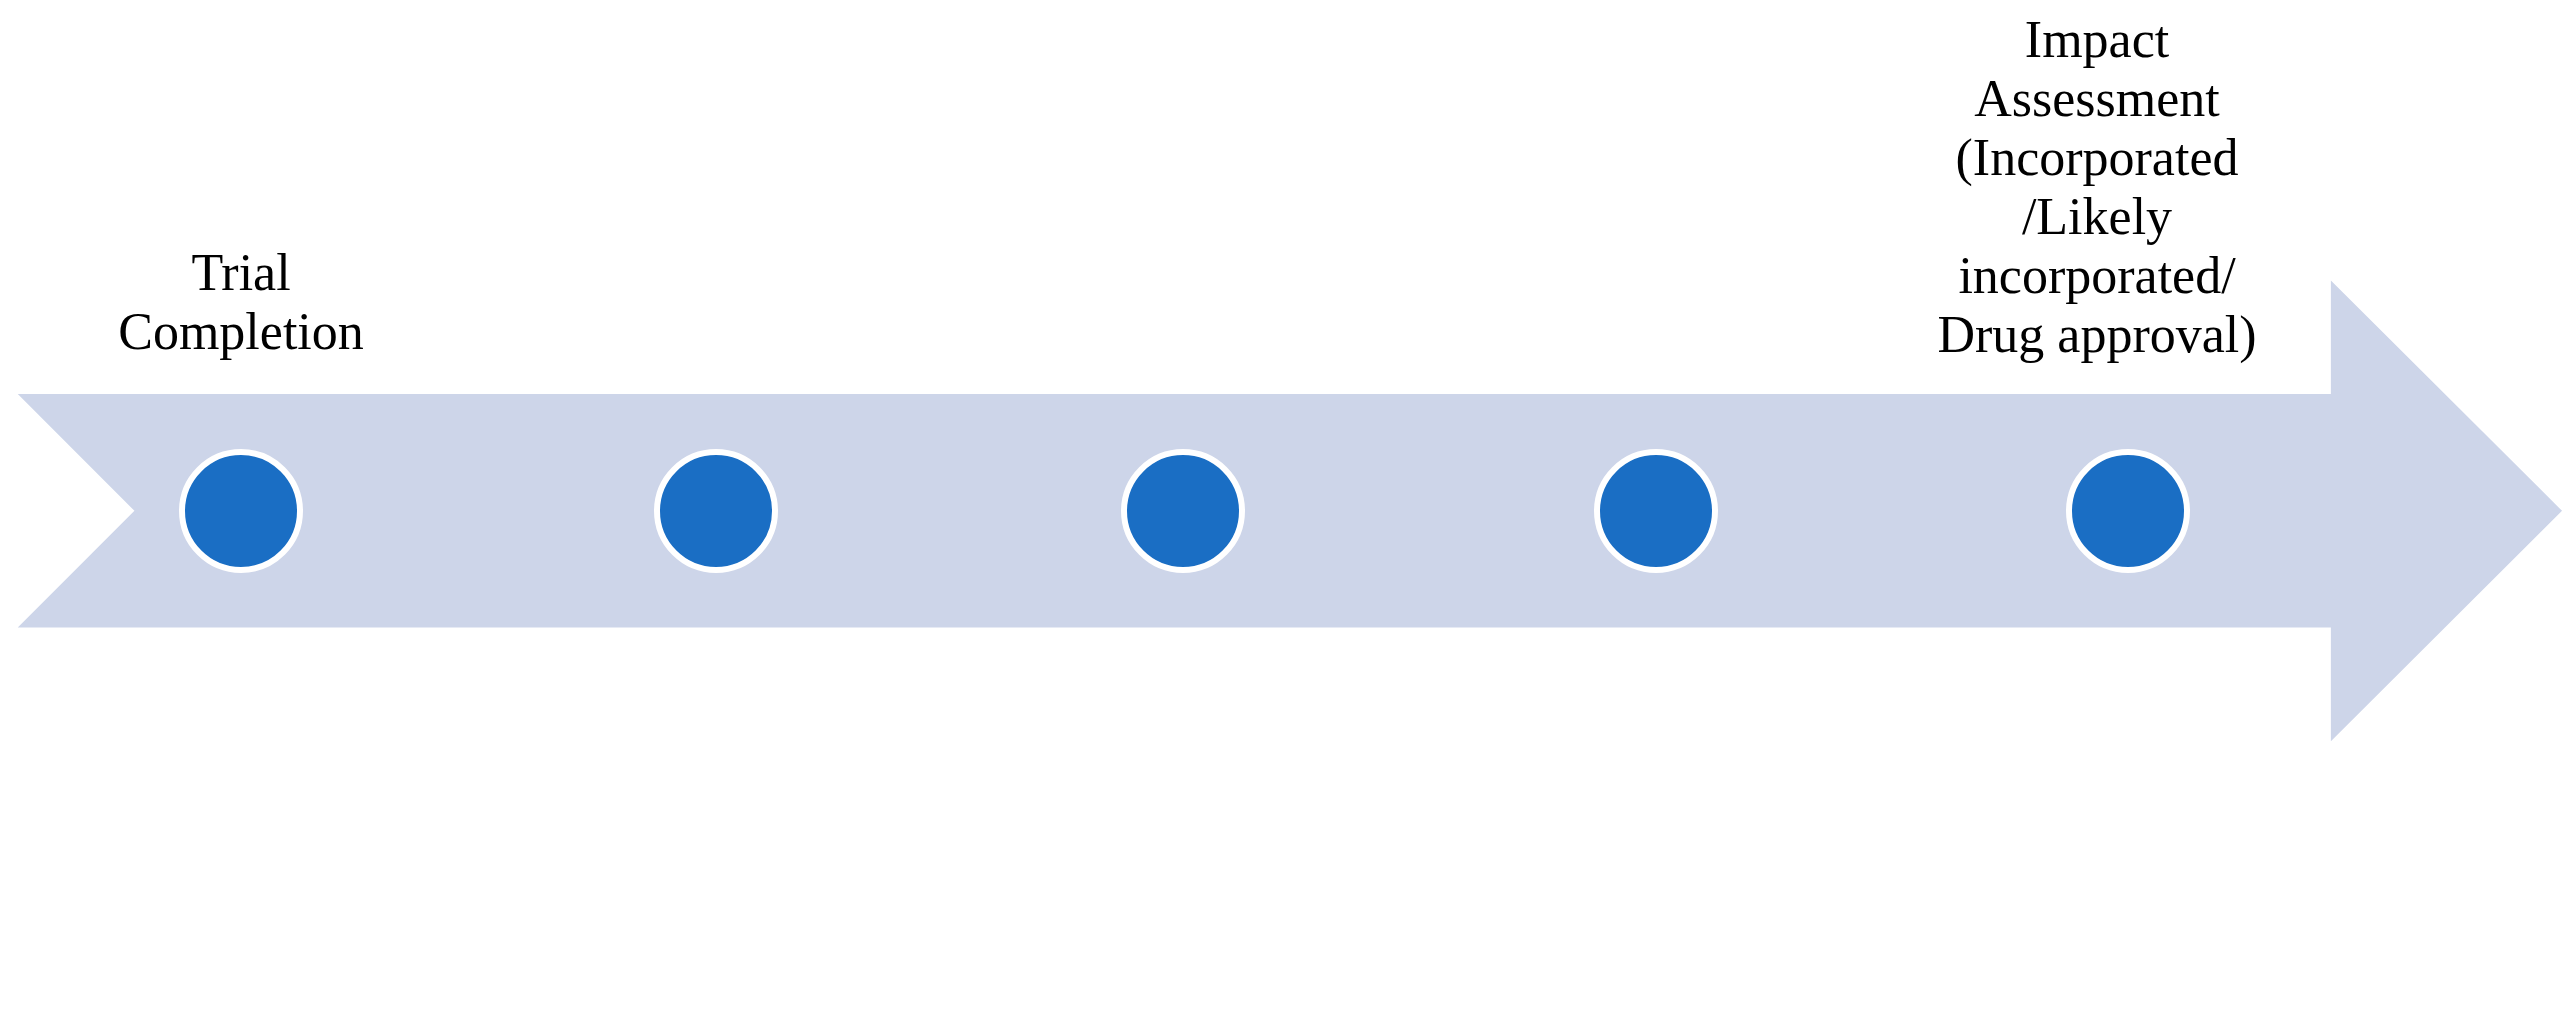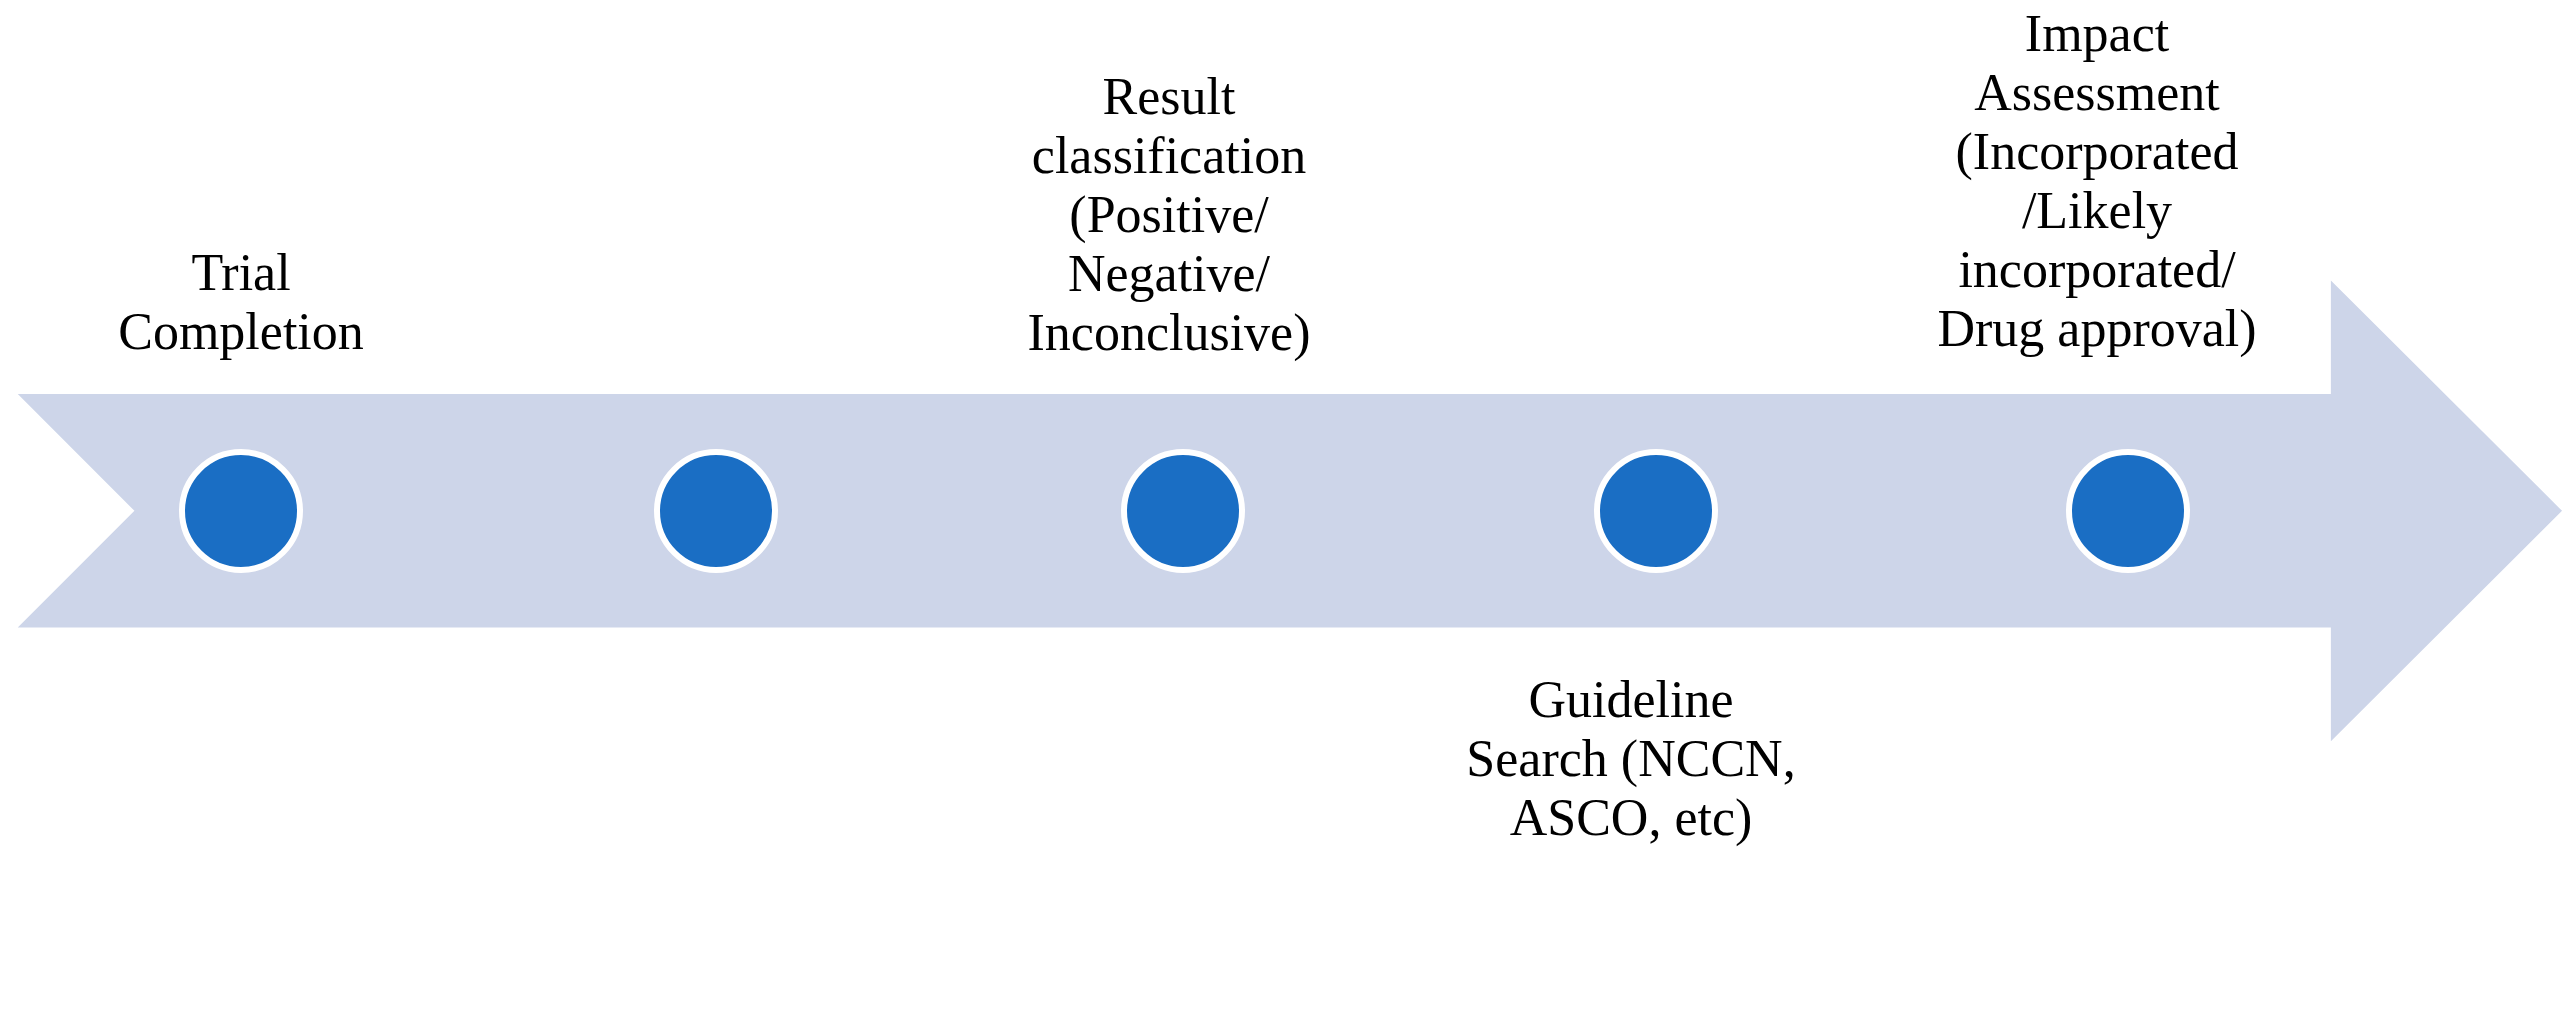--- a/index.html
+++ b/index.html
@@ -65,29 +65,21 @@
   </svg>
 
   <div class="milestone-dot" style="left:241px"></div>
   <div class="milestone-dot" style="left:716px"></div>
   <div class="milestone-dot" style="left:1183px"></div>
   <div class="milestone-dot" style="left:1656px"></div>
   <div class="milestone-dot" style="left:2128px"></div>
 
   <div class="step-label" style="left:241px;  top:243px">Trial
 Completion</div>
-  <div class="step-label" style="left:1169px; top:67px">Result
-classification
-(Positive/
-Negative/
-Inconclusive)</div>
-  <div class="step-label" style="left:1631px; top:670px">Guideline
-Search (NCCN,
-ASCO, etc)</div>
-  <div class="step-label" style="left:2097px; top:4px">Impact
+  <div class="step-label" style="left:2097px; top:10px">Impact
 Assessment
 (Incorporated
 /Likely
 incorporated/
 Drug approval)</div>
 
 </div>
 
 
 </body></html>

